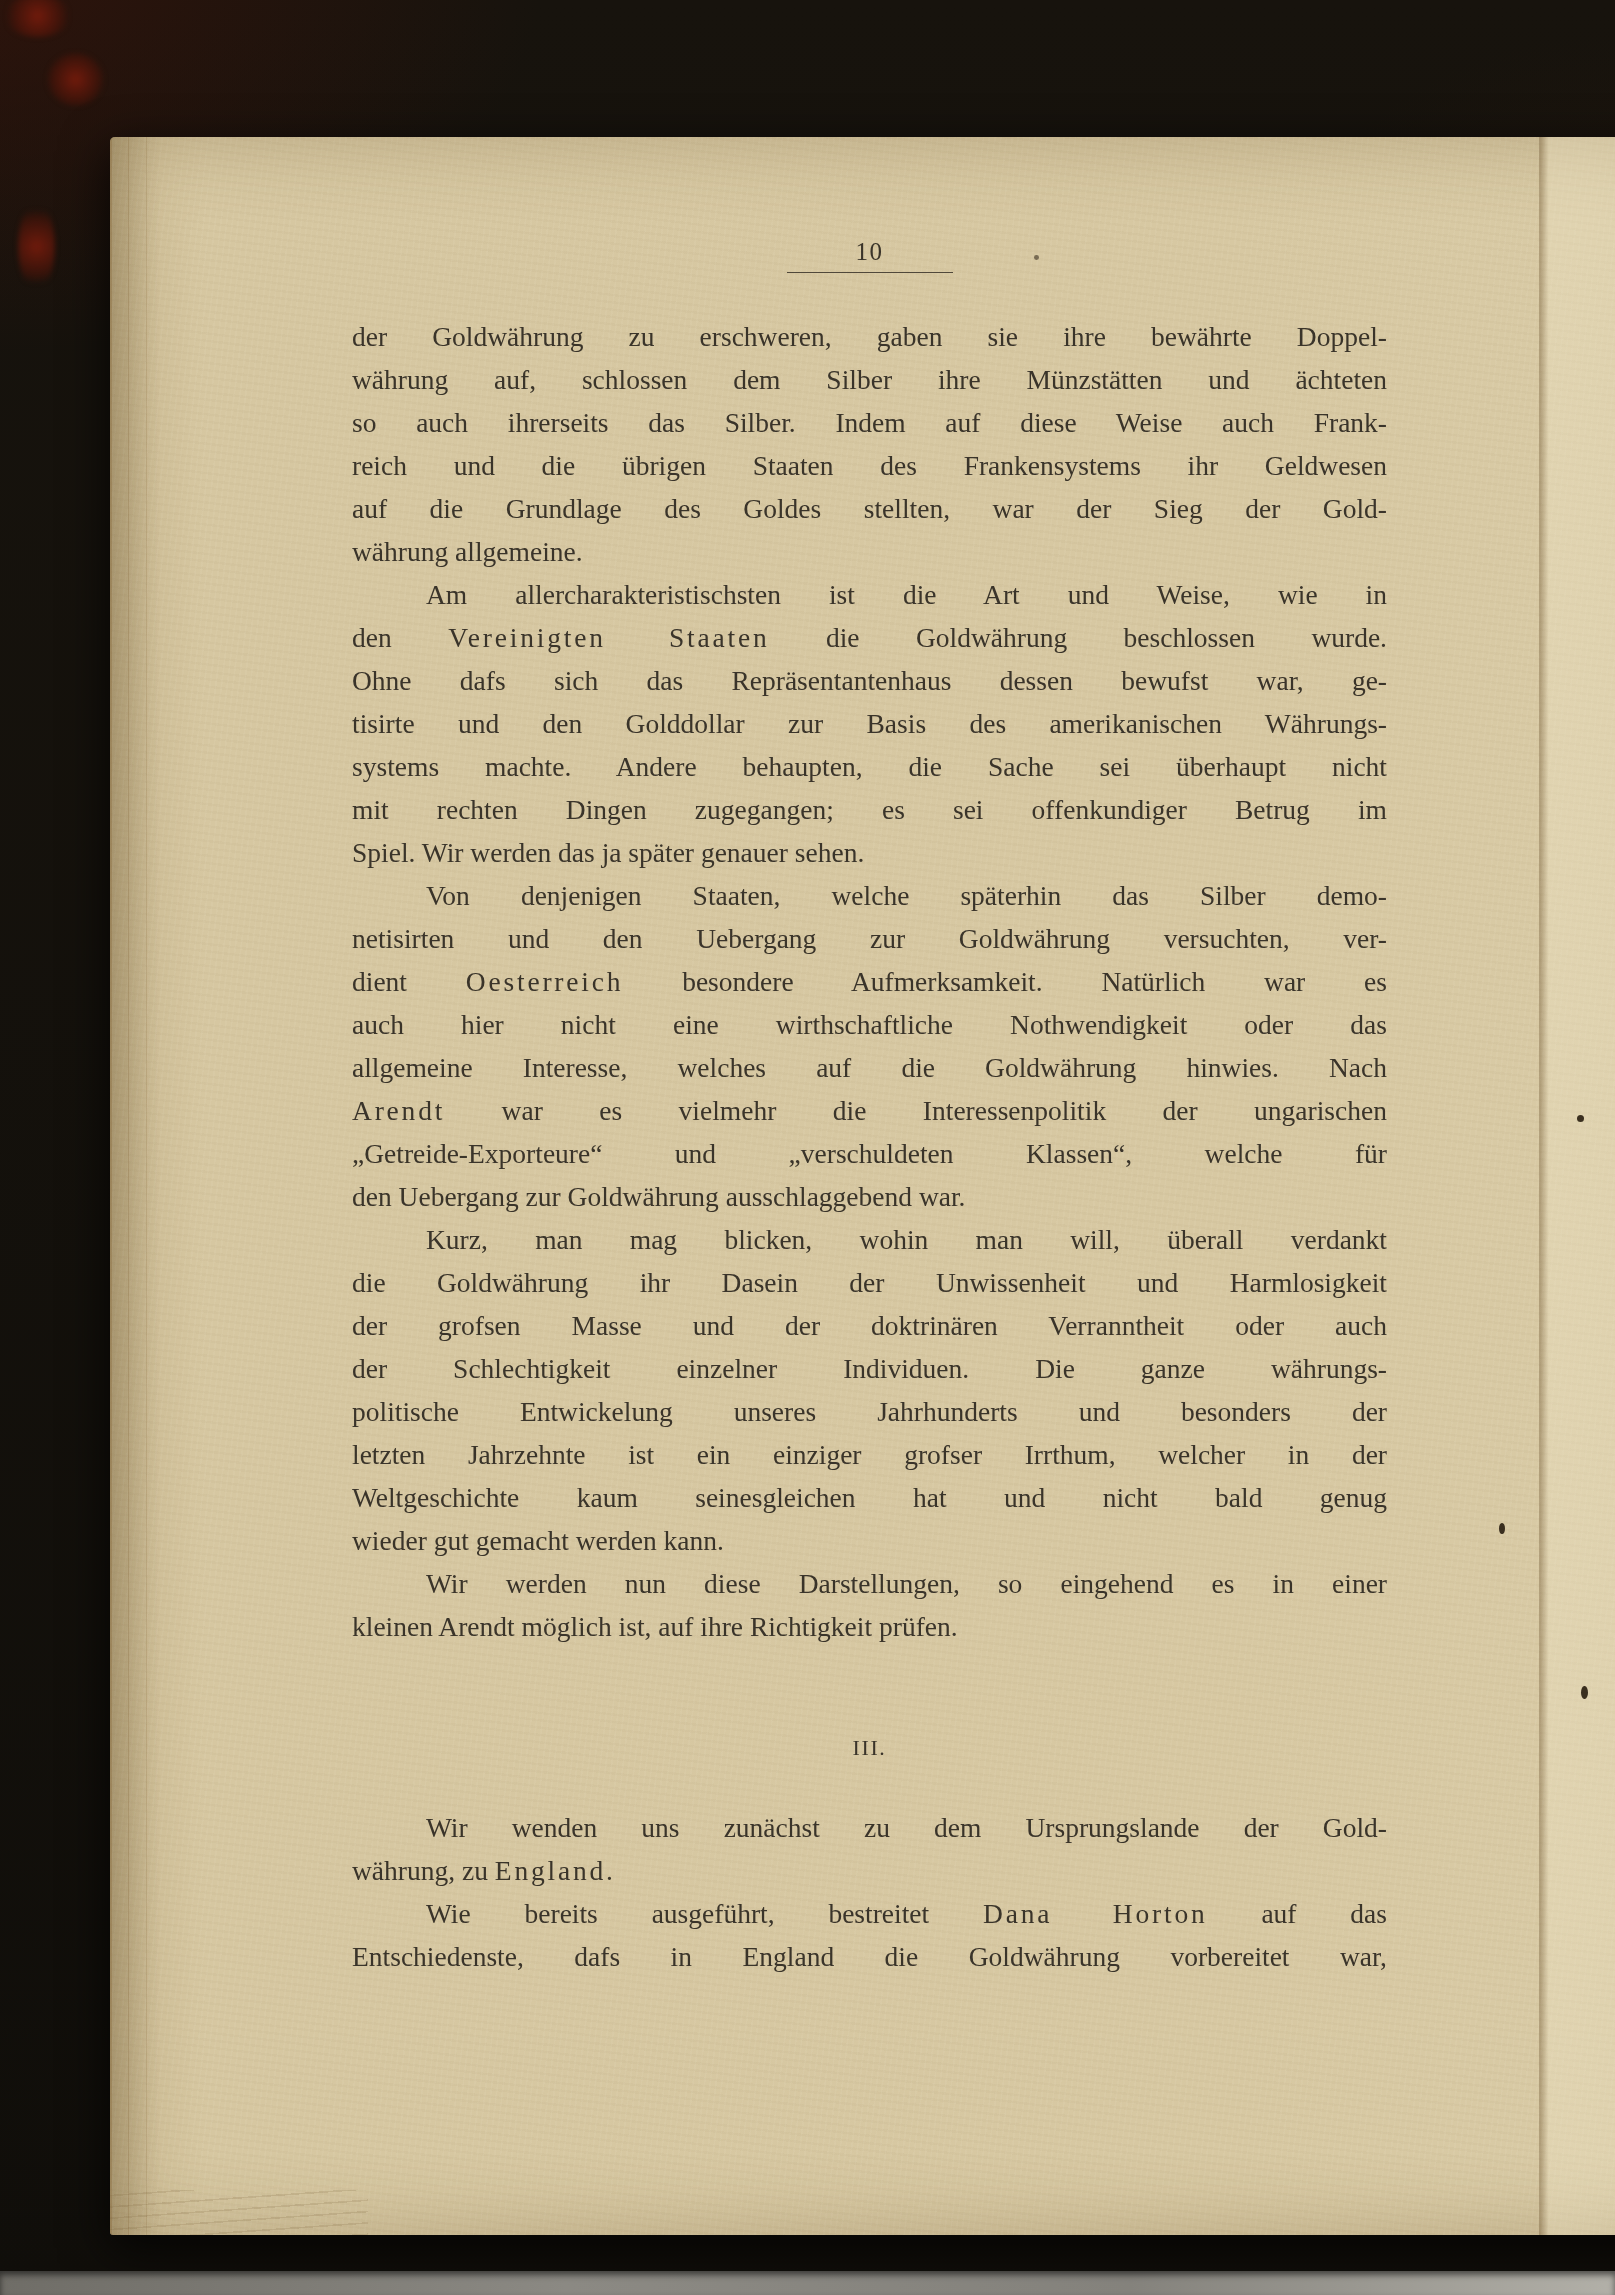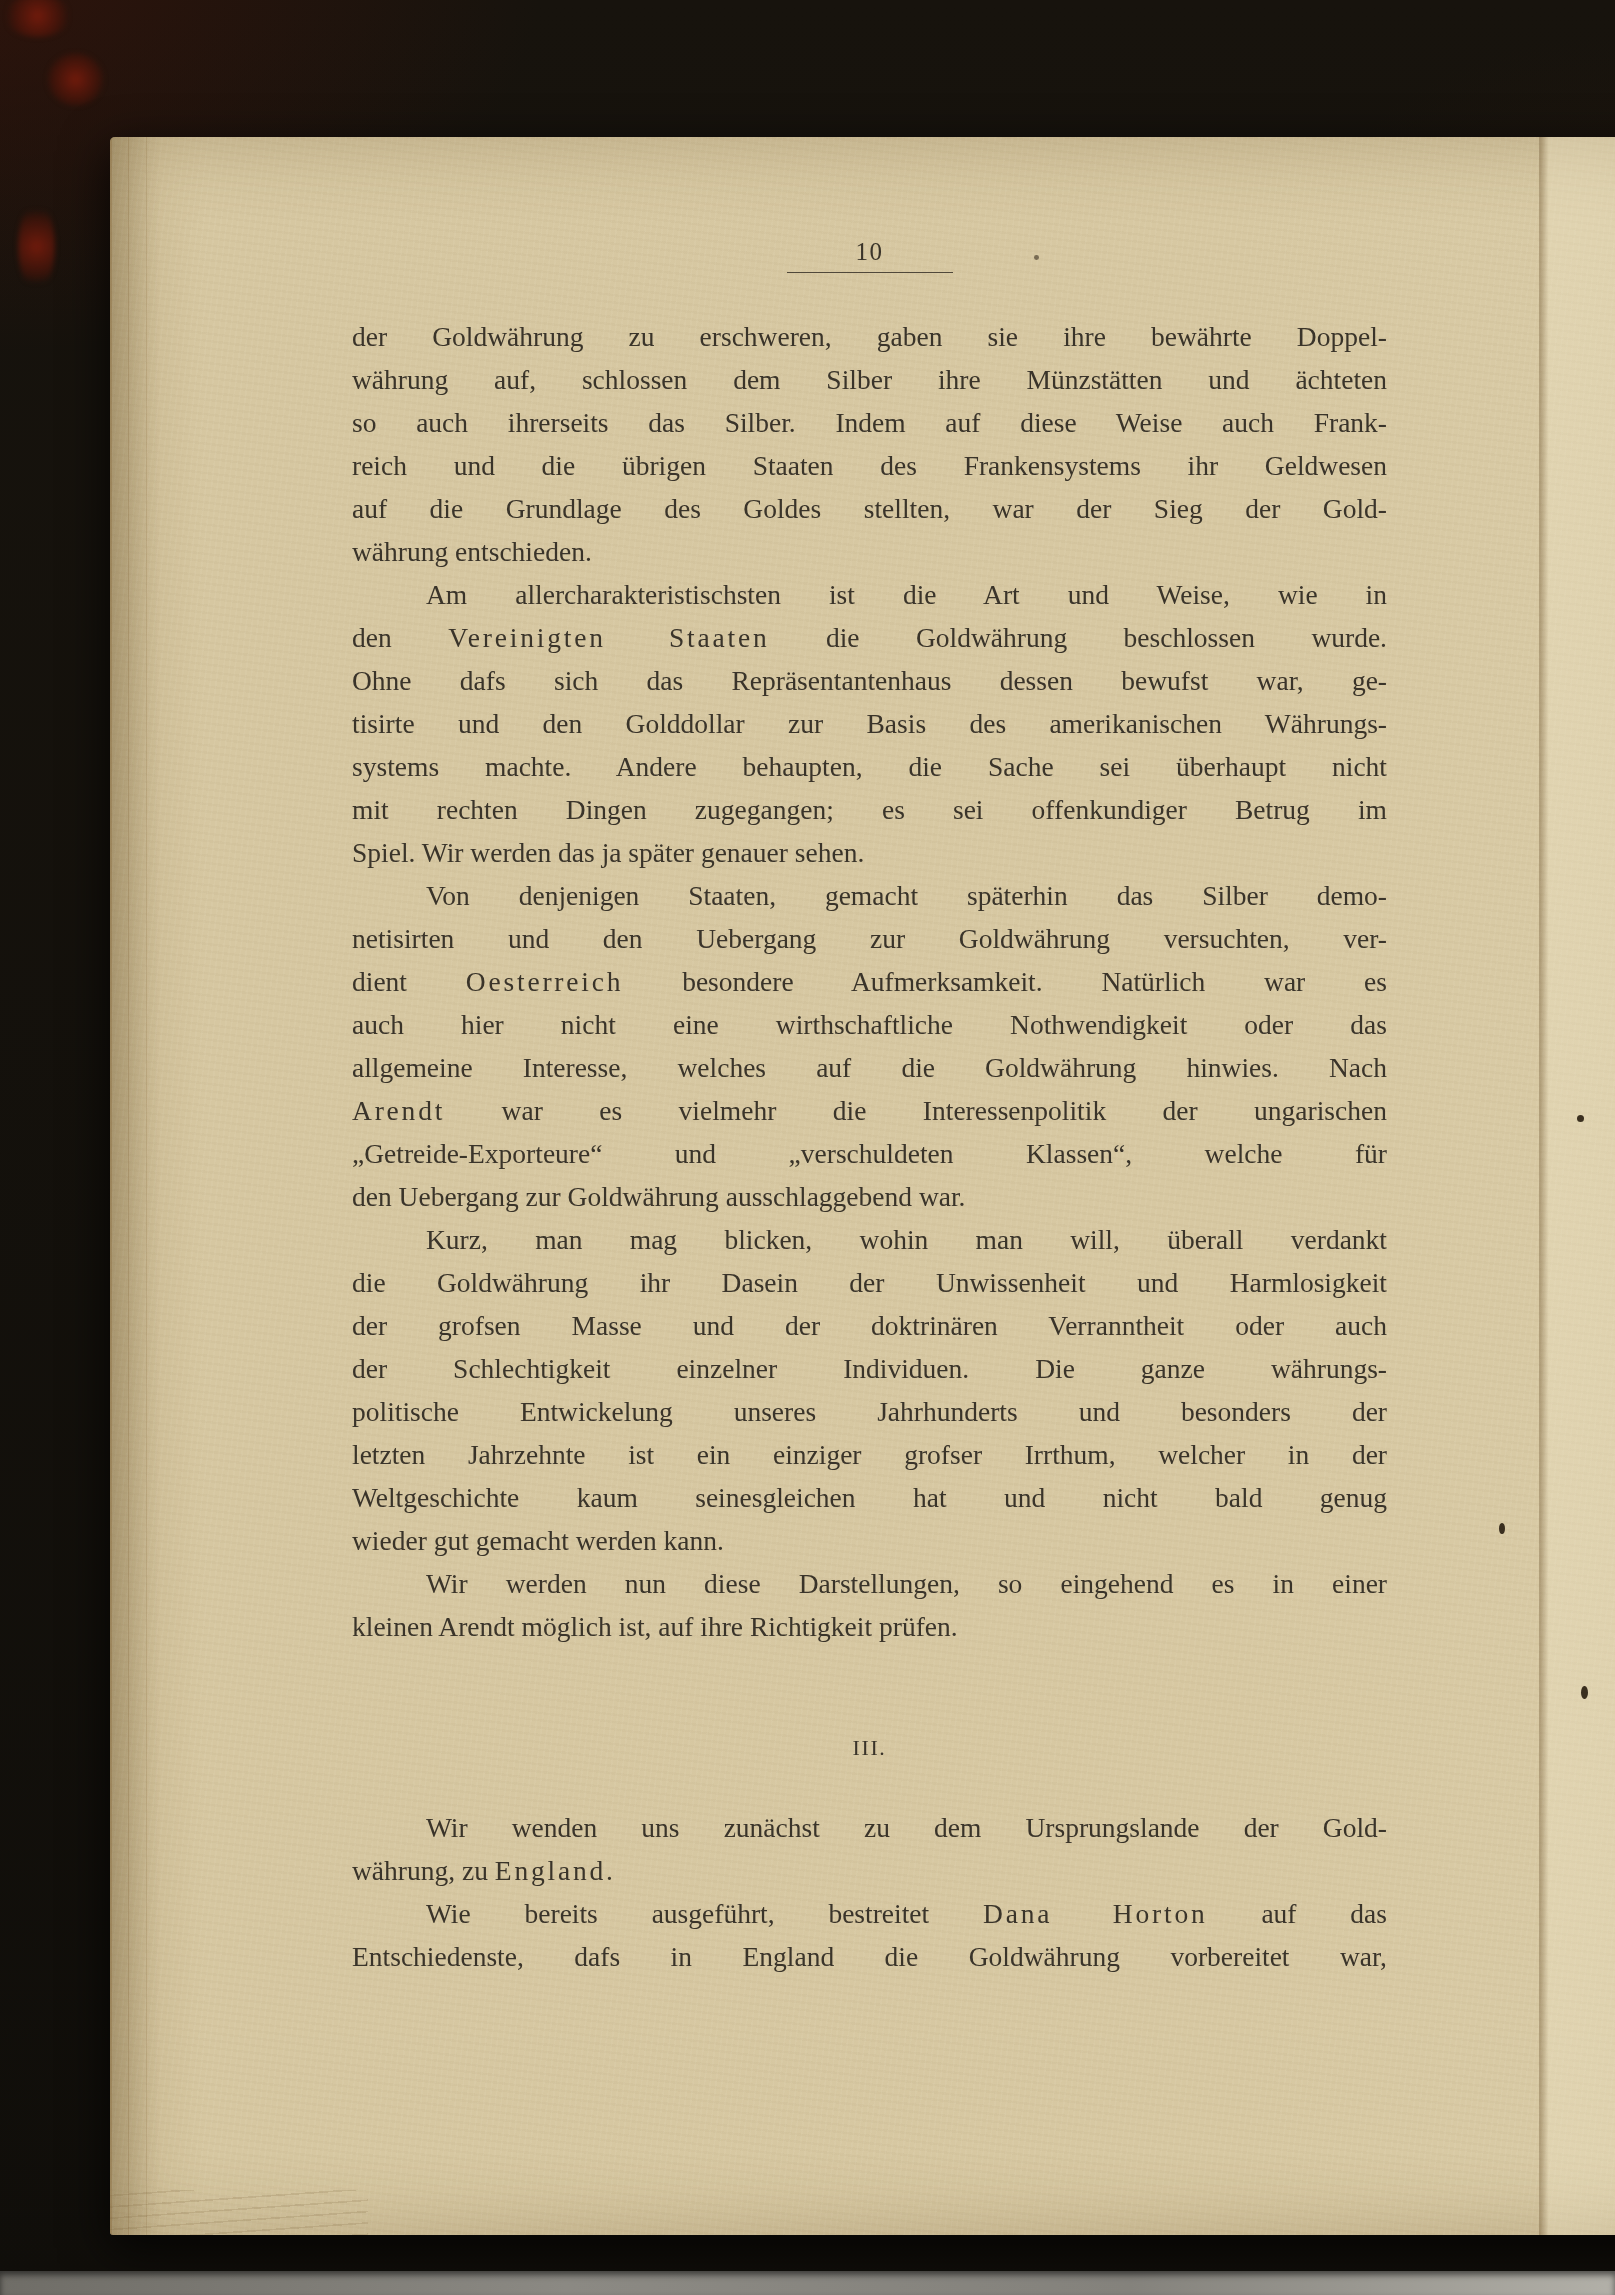--- a/index.html
+++ b/index.html
@@ -111,33 +111,33 @@
         <div class="pagenum">10</div>
         <div class="pagenum-rule"></div>
       </div>
       <div>
           <div class="para">
             <div class="line">der Goldwährung zu erschweren, gaben sie ihre bewährte Doppel-</div>
             <div class="line">währung auf, schlossen dem Silber ihre Münzstätten und ächteten</div>
             <div class="line">so auch ihrerseits das Silber. Indem auf diese Weise auch Frank-</div>
             <div class="line">reich und die übrigen Staaten des Frankensystems ihr Geldwesen</div>
             <div class="line">auf die Grundlage des Goldes stellten, war der Sieg der Gold-</div>
-            <div class="line last">währung entschieden.</div>
+            <div class="line last">währung allgemeine.</div>
           </div>
           <div class="para">
             <div class="line first">Am allercharakteristischsten ist die Art und Weise, wie in</div>
             <div class="line"><span>den </span><span class="sperr">Vereinigten Staaten</span><span> die Goldwährung beschlossen wurde.</span></div>
             <div class="line">Ohne dafs sich das Repräsentantenhaus dessen bewufst war, ge-</div>
             <div class="line">tisirte und den Golddollar zur Basis des amerikanischen Währungs-</div>
             <div class="line">systems machte. Andere behaupten, die Sache sei überhaupt nicht</div>
             <div class="line">mit rechten Dingen zugegangen; es sei offenkundiger Betrug im</div>
             <div class="line last">Spiel. Wir werden das ja später genauer sehen.</div>
           </div>
           <div class="para">
-            <div class="line first">Von denjenigen Staaten, gemacht späterhin das Silber demo-</div>
+            <div class="line first">Von denjenigen Staaten, welche späterhin das Silber demo-</div>
             <div class="line">netisirten und den Uebergang zur Goldwährung versuchten, ver-</div>
             <div class="line"><span>dient </span><span class="sperr">Oesterreich</span><span> besondere Aufmerksamkeit. Natürlich war es</span></div>
             <div class="line">auch hier nicht eine wirthschaftliche Nothwendigkeit oder das</div>
             <div class="line">allgemeine Interesse, welches auf die Goldwährung hinwies. Nach</div>
             <div class="line"><span class="sperr">Arendt</span><span> war es vielmehr die Interessenpolitik der ungarischen</span></div>
             <div class="line">„Getreide-Exporteure“ und „verschuldeten Klassen“, welche für</div>
             <div class="line last">den Uebergang zur Goldwährung ausschlaggebend war.</div>
           </div>
           <div class="para">
             <div class="line first">Kurz, man mag blicken, wohin man will, überall verdankt</div>

